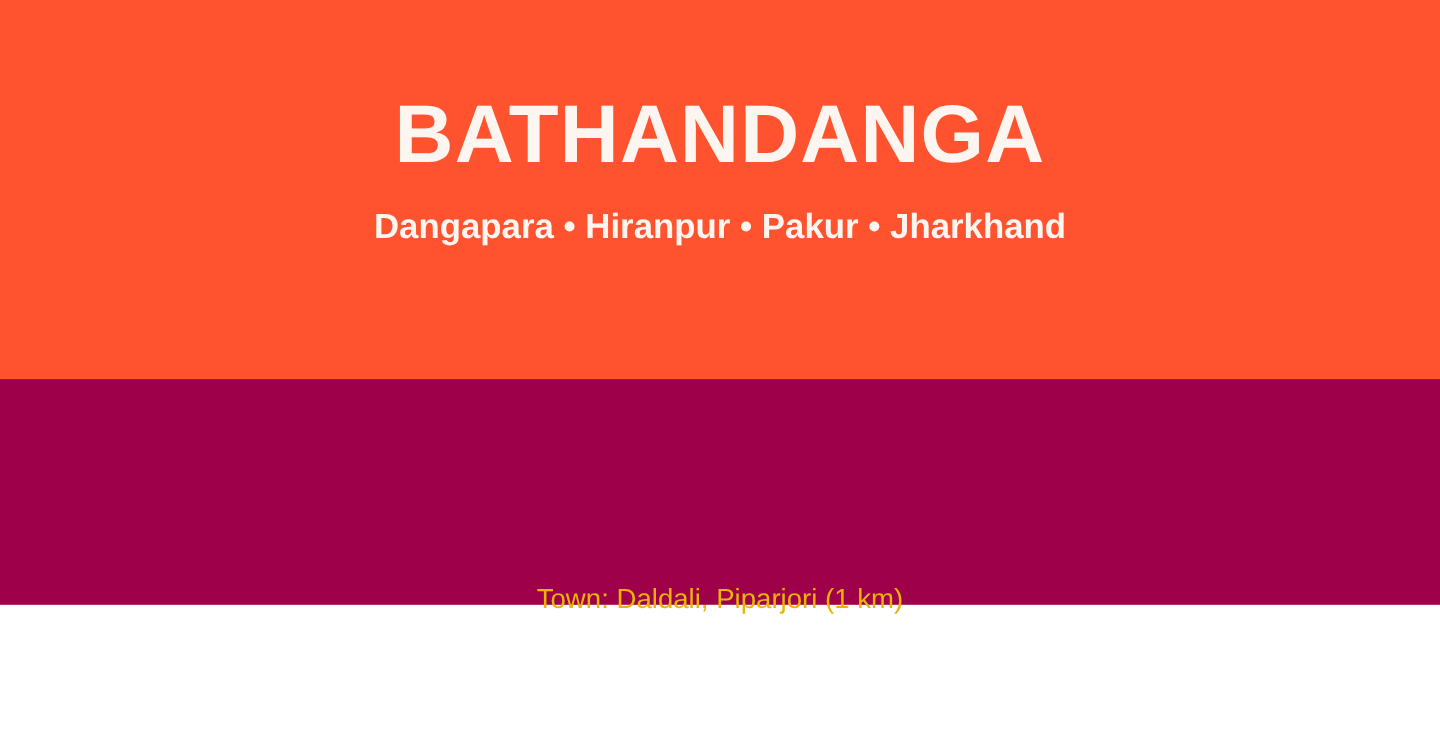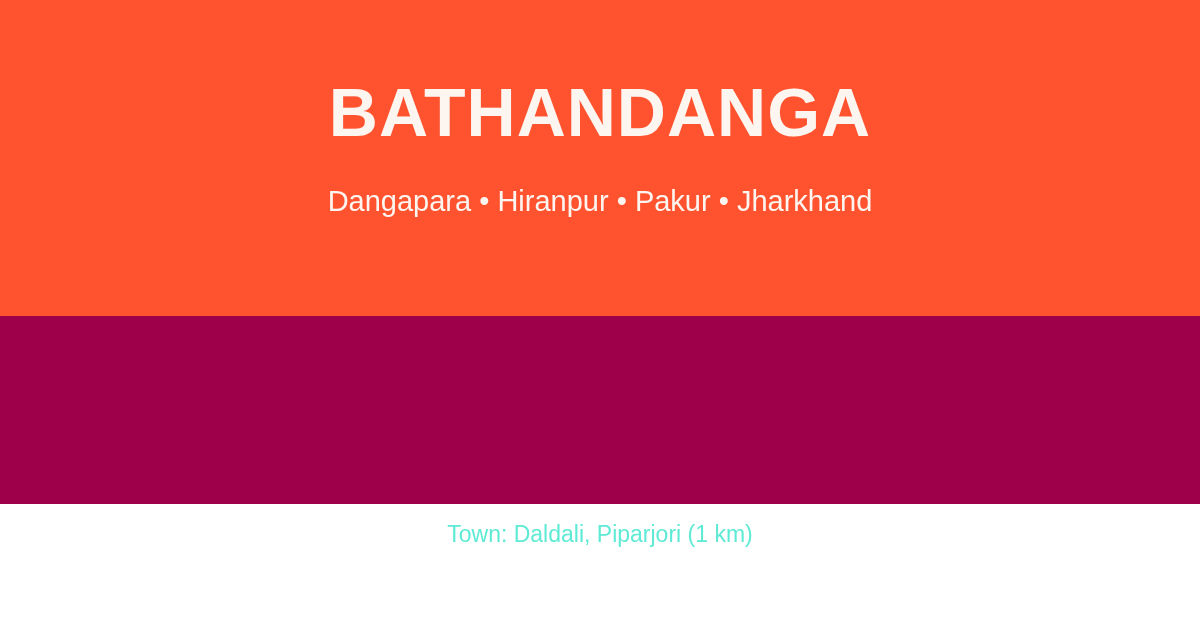--- a/index.html
+++ b/index.html
@@ -35,44 +35,43 @@
     margin-top: 78px;
     font-size: 68px;
     font-weight: bold;
     letter-spacing: 1px;
     color: #fdf5ef;
     line-height: 1;
     text-align: center;
     white-space: nowrap;
   }
   .village-subtitle {
-    margin-top: 39px;
+    margin-top: 27px;
     font-size: 29px;
-    font-weight: normal;
+    font-weight: bold;
     color: #fdf5ef;
     text-align: center;
     white-space: nowrap;
   }
   .bottom-band {
     position: absolute;
     left: 0;
     top: 316px;
     width: 1200px;
     height: 314px;
   }
   .nearby-town {
     position: absolute;
     top: 170px;
     left: 0;
     width: 1200px;
     text-align: center;
     font-size: 23px;
-    color: #5eead4;
+    color: #eab308;
     white-space: nowrap;
-    margin-top: 35px;
   }
   .site-watermark {
     position: absolute;
     right: 26px;
     bottom: 14px;
     font-size: 27px;
     font-weight: bold;
     color: #e8e0e4;
     opacity: 0.92;
     white-space: nowrap;

